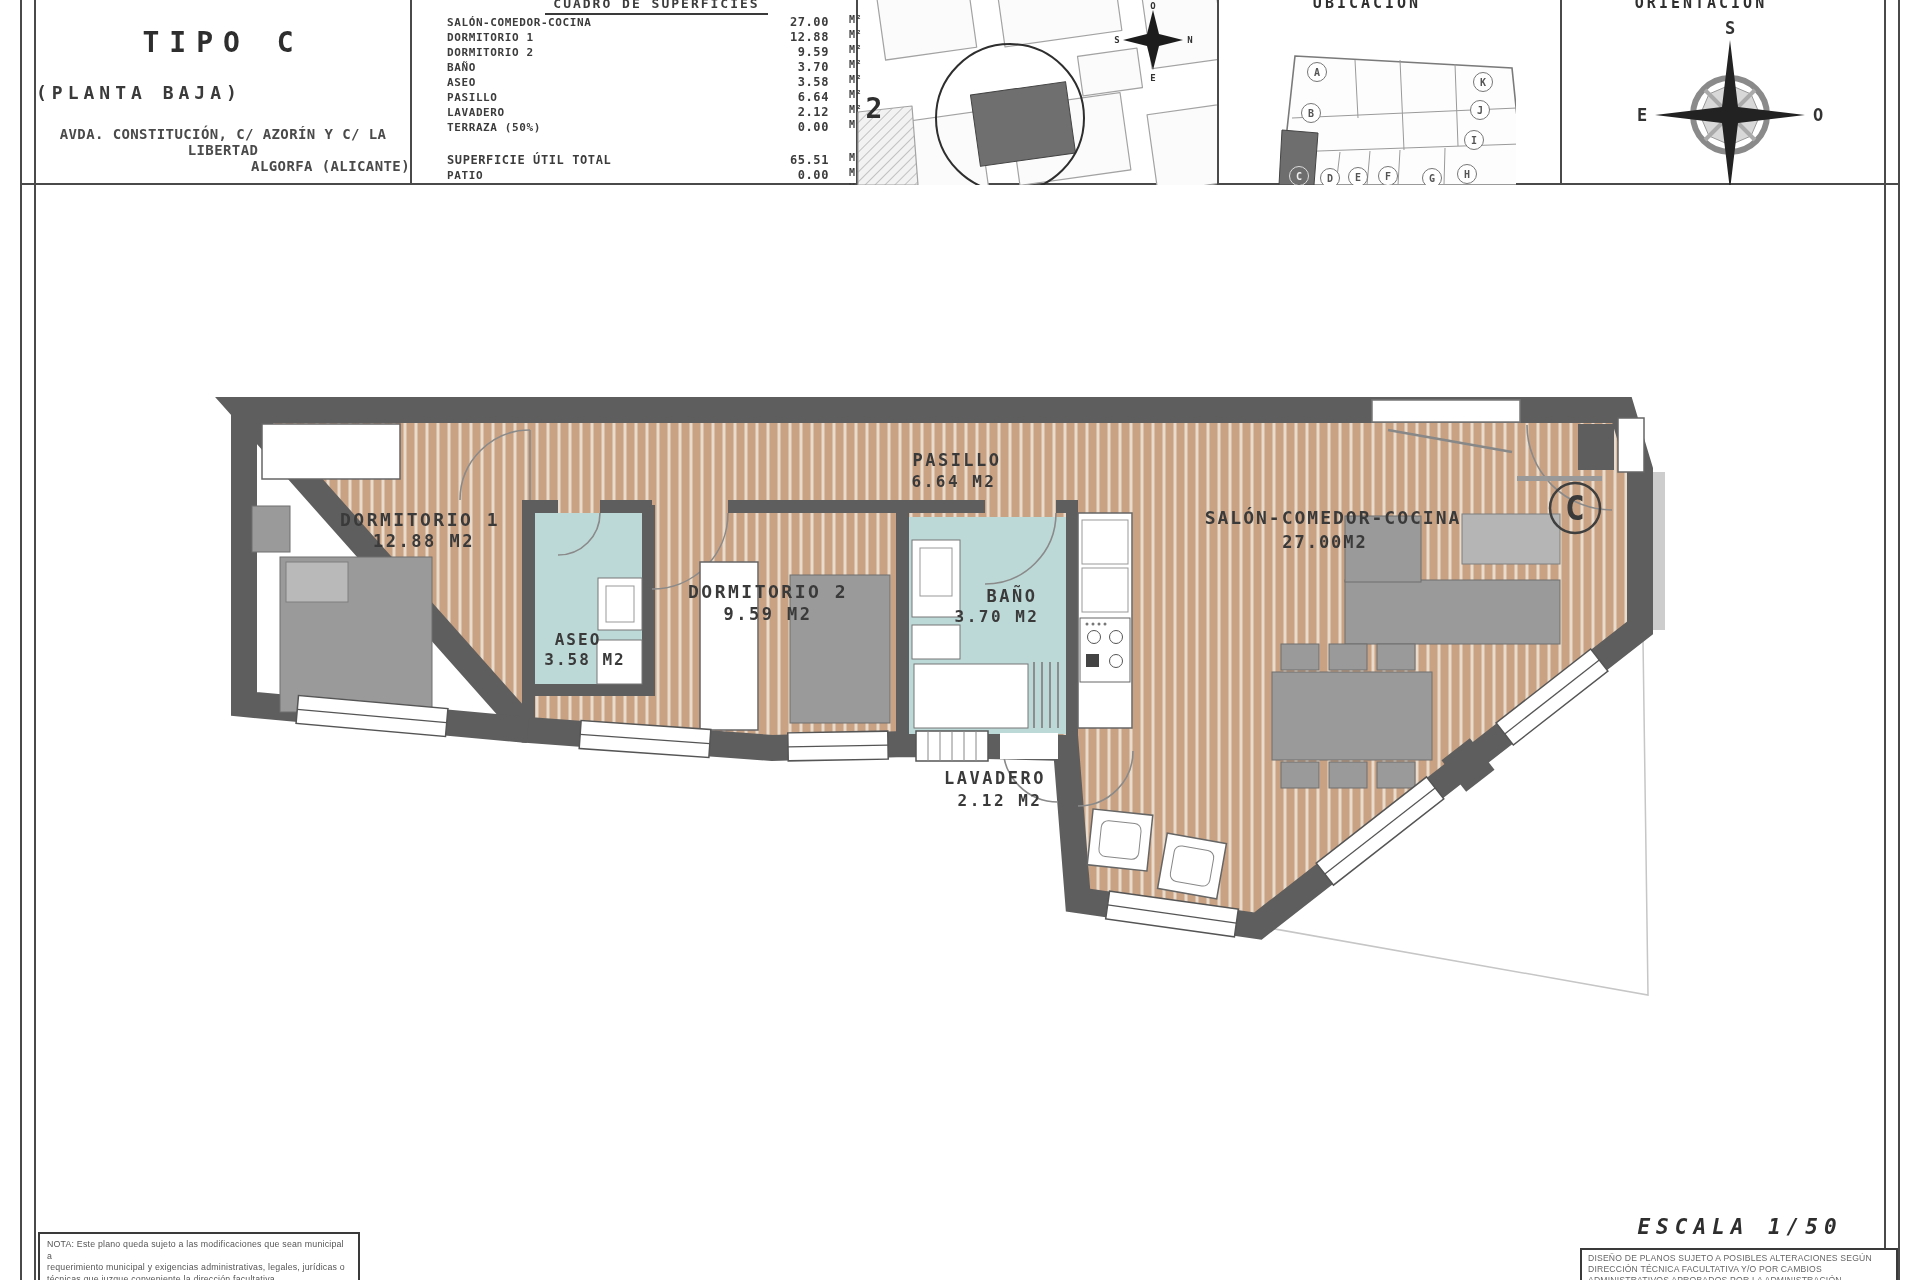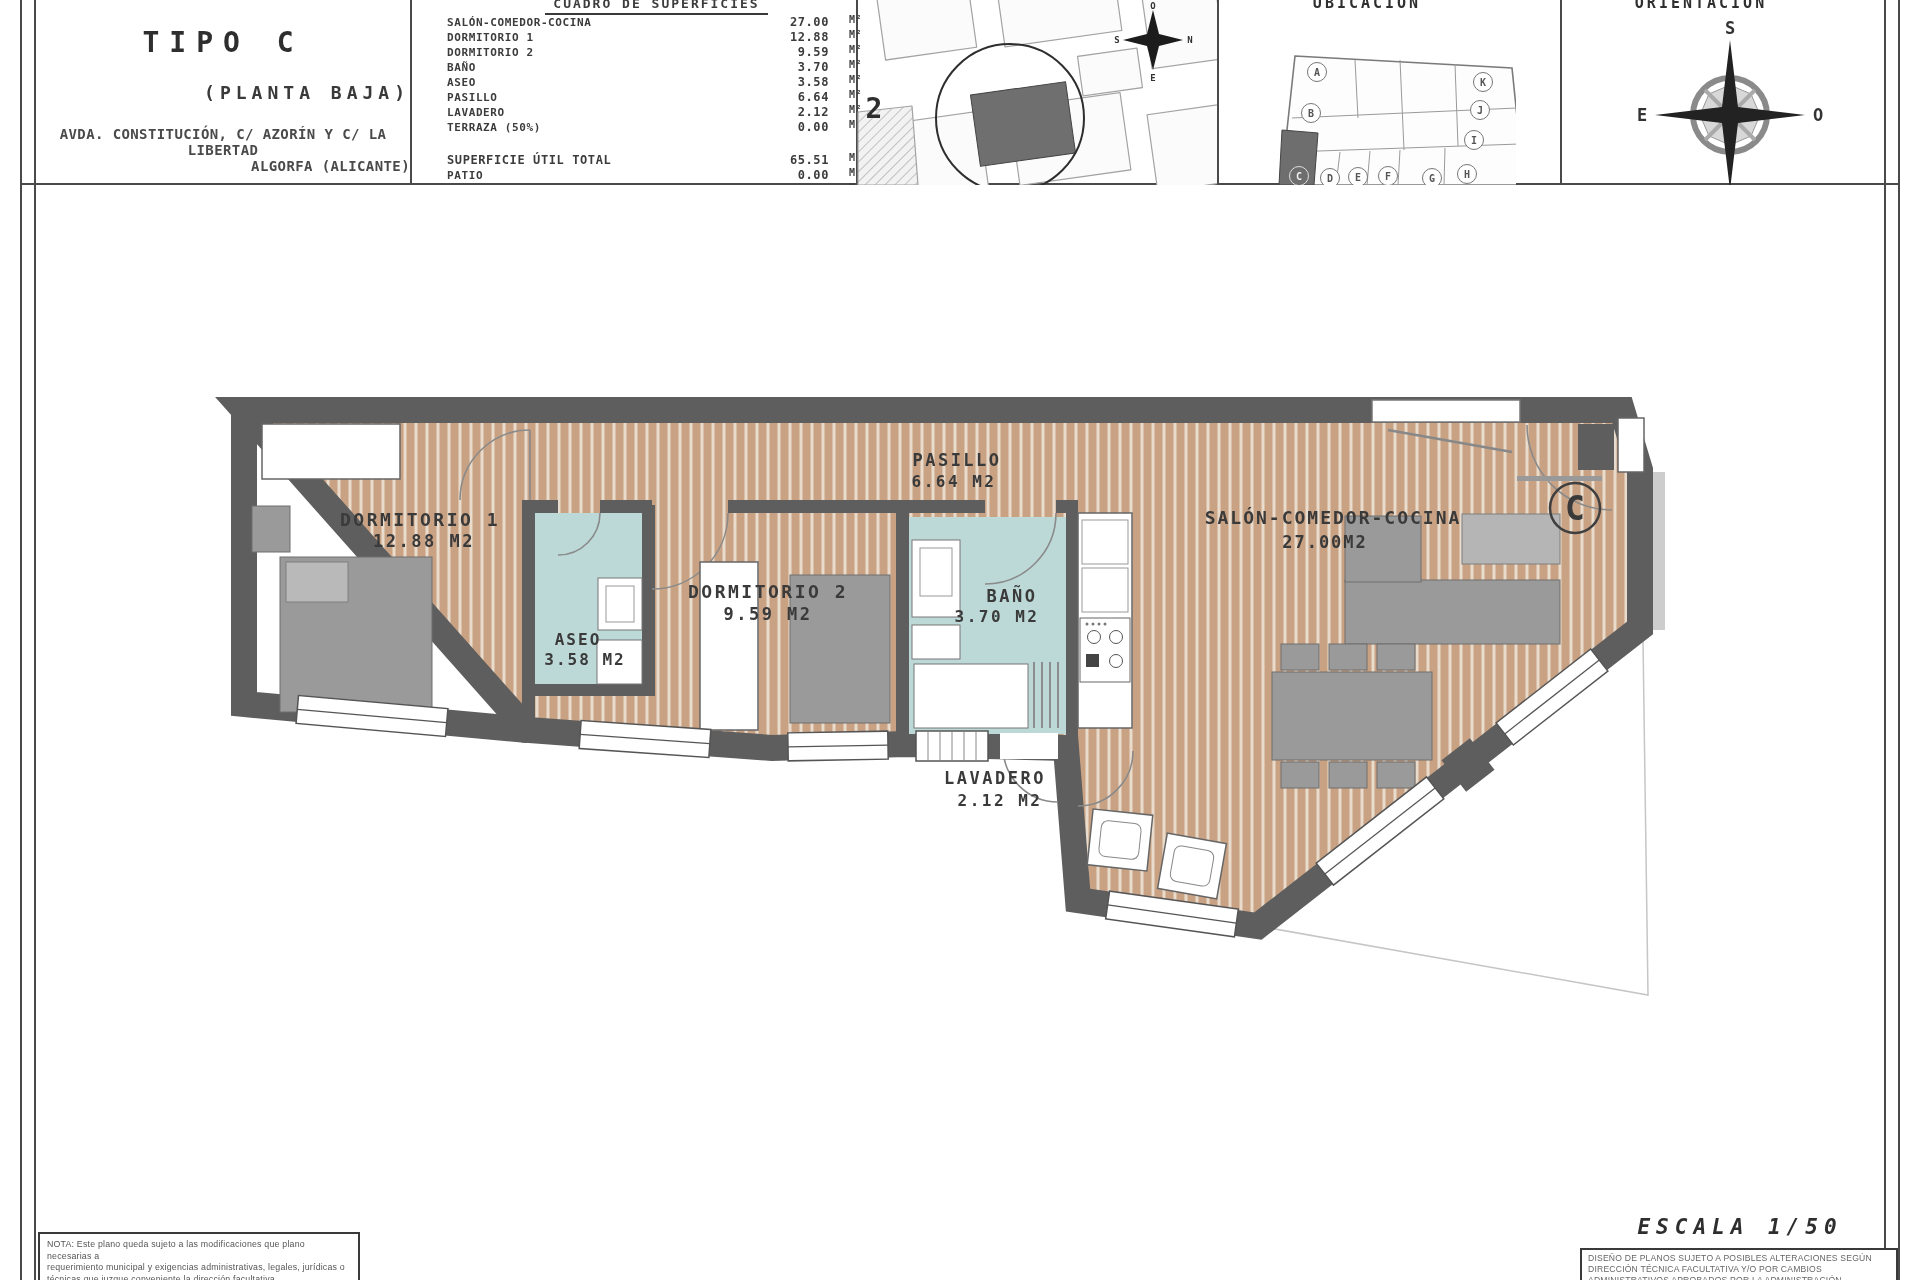--- a/index.html
+++ b/index.html
@@ -3,21 +3,21 @@
 <meta charset="utf-8">
 <style>
   html,body{margin:0;padding:0;background:#fff;width:1920px;height:1280px;overflow:hidden;
     font-family:"DejaVu Sans Mono","Liberation Mono",monospace;color:#3c3c3c;}
   .sheet{position:absolute;inset:0;background:#fff;}
   .vline{position:absolute;background:#4a4a4a;width:2px;}
   .hline{position:absolute;background:#4a4a4a;height:2px;}
   .panel{position:absolute;top:0;height:185px;overflow:hidden;}
   
   .tipo{position:absolute;left:0;right:0;top:26px;text-align:center;font-size:28px;font-weight:bold;letter-spacing:10px;color:#2e2e2e;}
-  .planta{position:absolute;left:0;right:0;top:82px;text-align:right;font-size:18px;font-weight:bold;letter-spacing:5px;color:#3a3a3a;padding-left:10px;}
+  .planta{position:absolute;left:0;right:0;top:82px;text-align:left;font-size:18px;font-weight:bold;letter-spacing:5px;color:#3a3a3a;}
   .addr1{position:absolute;left:0;right:0;top:126px;text-align:center;font-size:14px;font-weight:bold;letter-spacing:.4px;color:#4a4a4a;}
   .addr2{position:absolute;left:0;right:0;top:158px;text-align:right;font-size:14px;font-weight:bold;letter-spacing:.4px;color:#4a4a4a;}
   
   .tbl-head{position:absolute;top:-7px;left:0;right:0;text-align:center;}
   .tbl-head span{display:inline-block;font-size:13px;font-weight:bold;letter-spacing:2px;border-bottom:2.5px solid #3a3a3a;padding:0 8px 2px 8px;}
   .rows{position:absolute;top:15px;left:35px;right:30px;}
   .srow{display:flex;align-items:baseline;height:15px;font-size:11px;font-weight:bold;letter-spacing:.6px;}
   .srow .lb{flex:1;white-space:nowrap;}
   .srow .vl{width:52px;text-align:right;font-size:12px;}
   .srow .un{width:22px;font-size:10px;vertical-align:top;padding-left:20px;transform:translateY(-3px);}
@@ -373,21 +373,21 @@
       <text x="1325" y="548" font-size="17" letter-spacing="2">27.00M2</text>
     </g>
 
     <g>
       <circle cx="1575" cy="508" r="25" fill="none" stroke="#3f3f3f" stroke-width="2.5"></circle>
       <text x="1575" y="520" font-size="33" font-weight="bold" fill="#3a3a3a" text-anchor="middle">C</text>
     </g>
   </svg>
 
   <div class="nota-box">
-    <div>NOTA: Este plano queda sujeto a las modificaciones que plano necesarias a</div>
+    <div>NOTA: Este plano queda sujeto a las modificaciones que sean municipal a</div>
     <div>requerimiento municipal y exigencias administrativas, legales, jurídicas o</div>
     <div>técnicas que juzgue conveniente la dirección facultativa.</div>
 
   </div>
   <div class="escala">ESCALA 1/50</div>
   <div class="disc-box">
     <div>DISEÑO DE PLANOS SUJETO A POSIBLES ALTERACIONES SEGÚN</div>
     <div>DIRECCIÓN TÉCNICA FACULTATIVA Y/O POR CAMBIOS</div>
     <div>ADMINISTRATIVOS APROBADOS POR LA ADMINISTRACIÓN</div>
   </div>

